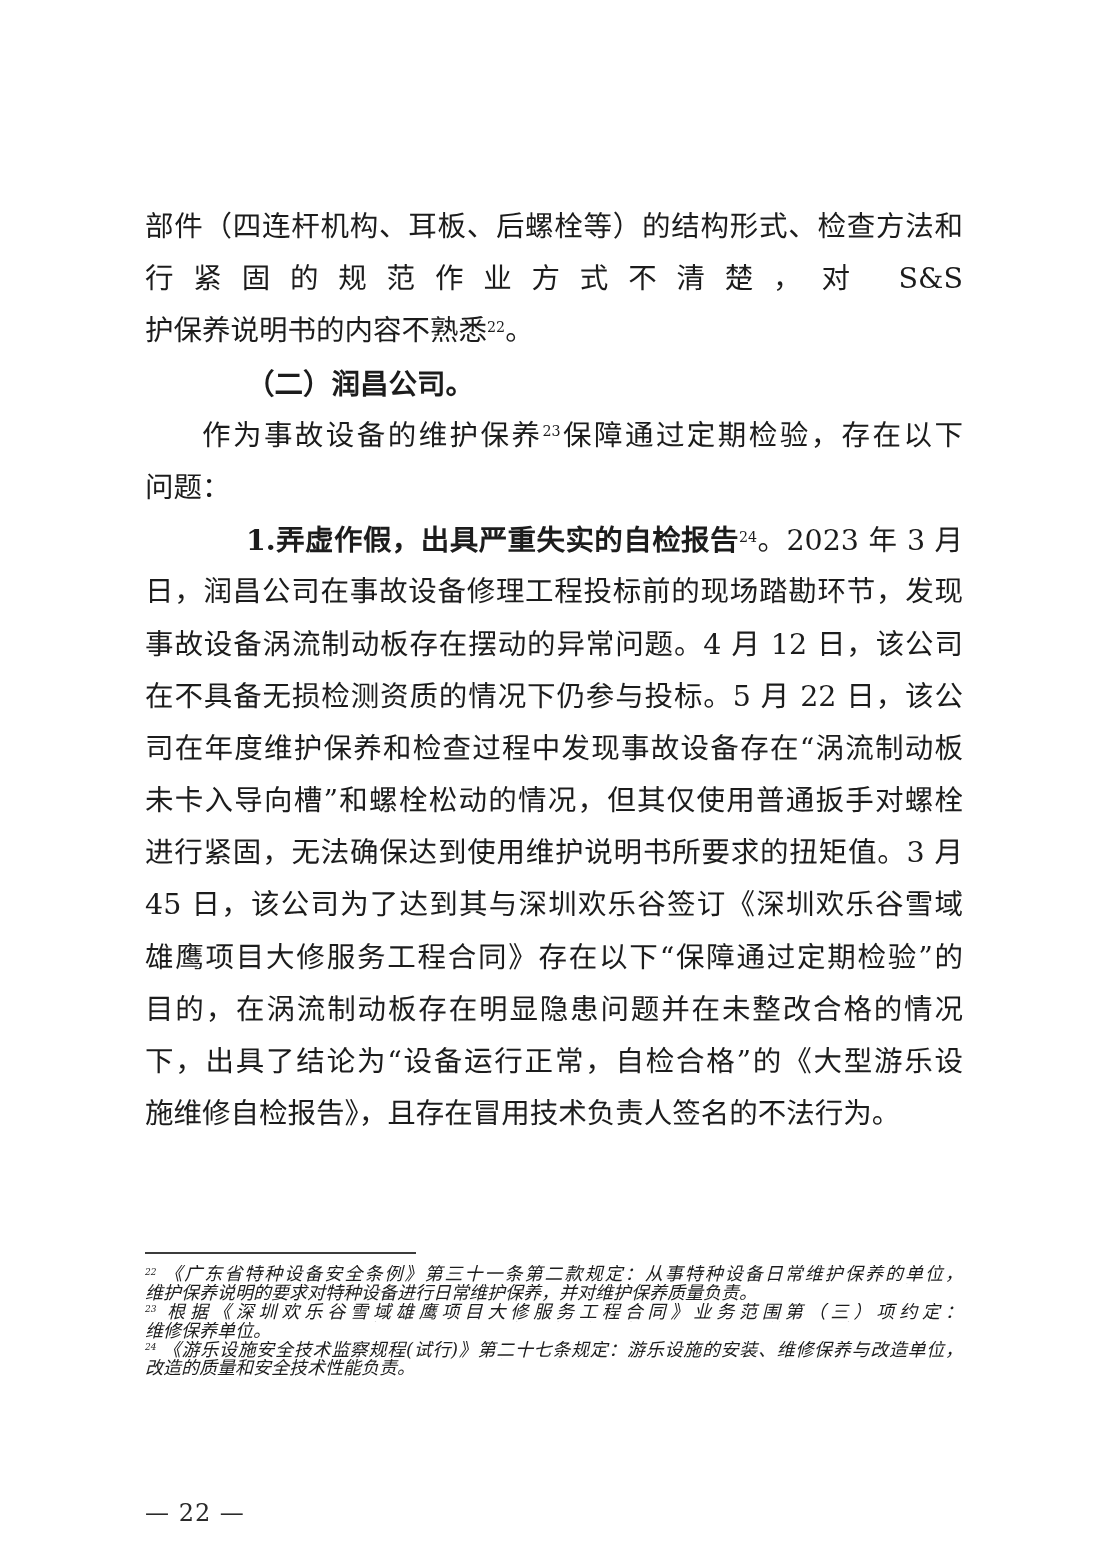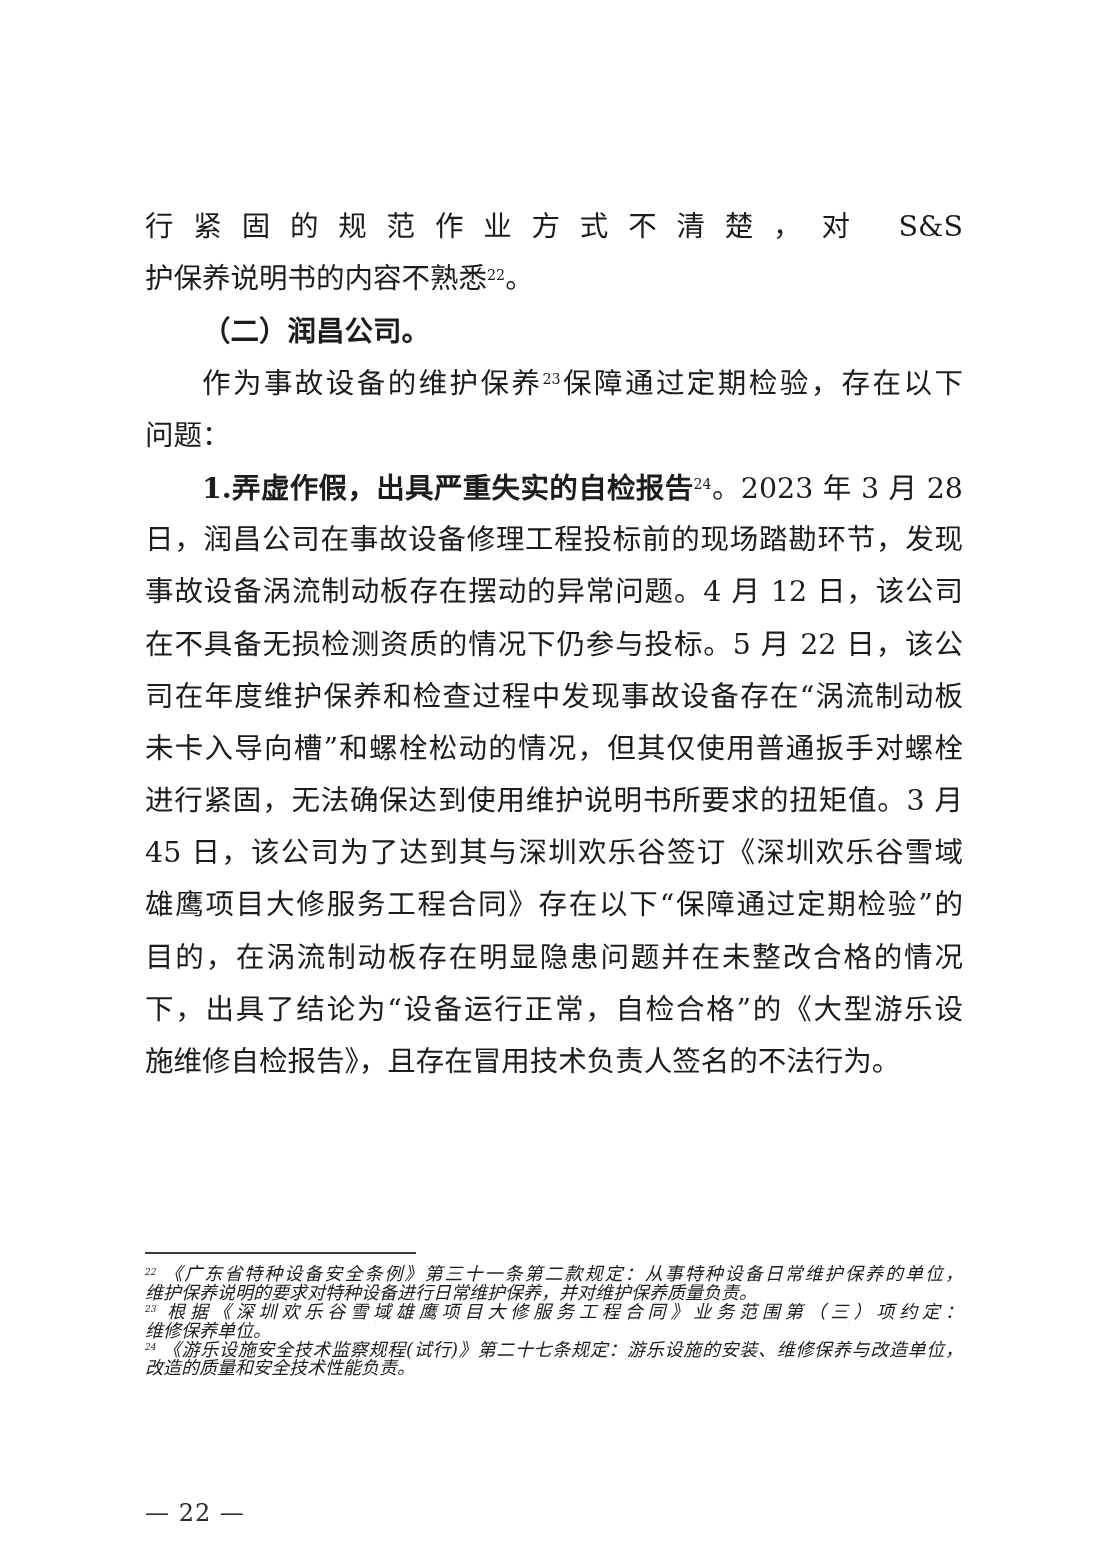--- a/index.html
+++ b/index.html
@@ -27,21 +27,21 @@
     white-space:normal;
     word-break:keep-all;
   }
   .line.fill{
     text-align:justify;
     text-align-last:justify;
   }
   .line.indent{
     padding-left:57px;
   }
-  .bold{font-weight:bold;}
+  .bold{font-weight:bold;margin-left:44px;}
   .sup{
     font-size:0.5em;
     position:relative;
     top:-0.6em;
     vertical-align:baseline;
     line-height:1;
   }
   .footnote-sep{
     position:absolute;
     left:145px;
@@ -73,20 +73,21 @@
     letter-spacing:1px;
     color:#2a2a2a;
     margin-top:48px;
   }
 </style>
 </head>
 <body>
 
 <div class="page">
   <div class="body-text">
+      <div class="line fill"><span>部件（四连杆机构、耳板、后螺栓等）的结构形式、检查方法和</span></div>
       <div class="line fill"><span>行紧固的规范作业方式不清楚，对 S&amp;S 公司随设备提供的使用维</span></div>
       <div class="line"><span>护保养说明书的内容不熟悉</span><sup class="sup">22</sup><span>。</span></div>
       <div class="line indent"><span class="bold">（二）润昌公司。</span></div>
       <div class="line fill indent"><span>作为事故设备的维护保养</span><sup class="sup">23</sup><span>保障通过定期检验，存在以下</span></div>
       <div class="line"><span>问题：</span></div>
       <div class="line fill indent"><span class="bold">1.弄虚作假，出具严重失实的自检报告</span><sup class="sup">24</sup><span>。2023 年 3 月 28</span></div>
       <div class="line fill"><span>日，润昌公司在事故设备修理工程投标前的现场踏勘环节，发现</span></div>
       <div class="line fill"><span>事故设备涡流制动板存在摆动的异常问题。4 月 12 日，该公司</span></div>
       <div class="line fill"><span>在不具备无损检测资质的情况下仍参与投标。5 月 22 日，该公</span></div>
       <div class="line fill"><span>司在年度维护保养和检查过程中发现事故设备存在“涡流制动板</span></div>

